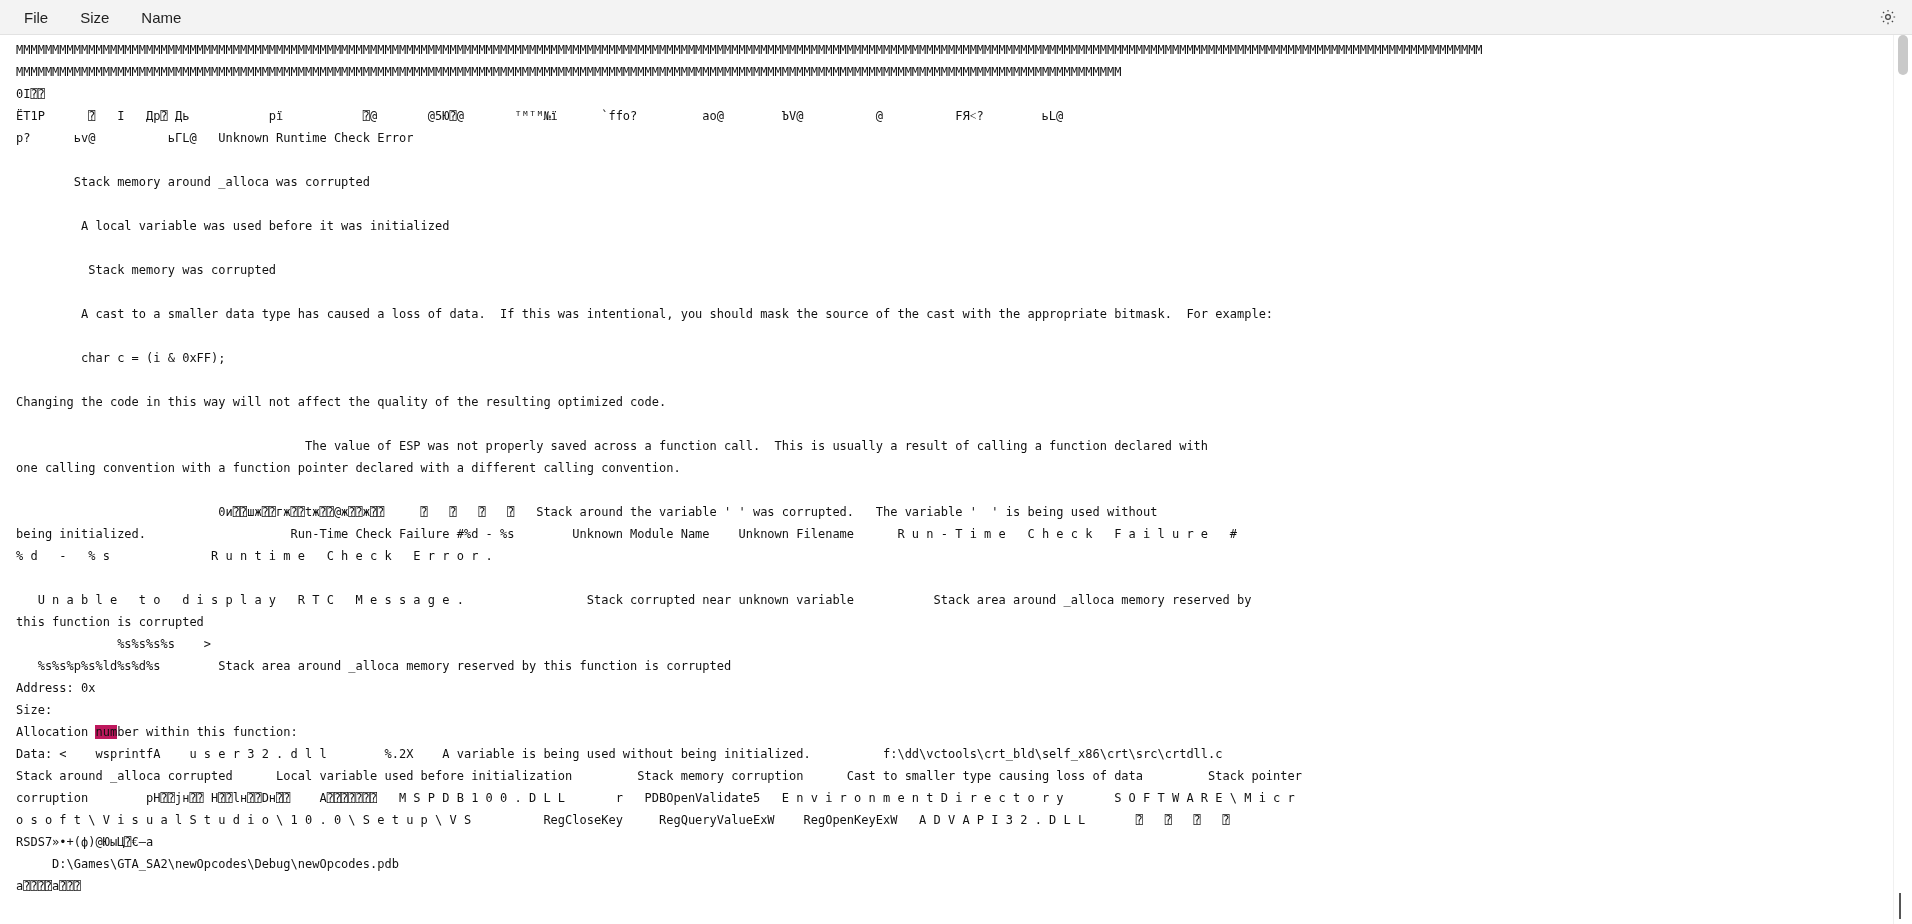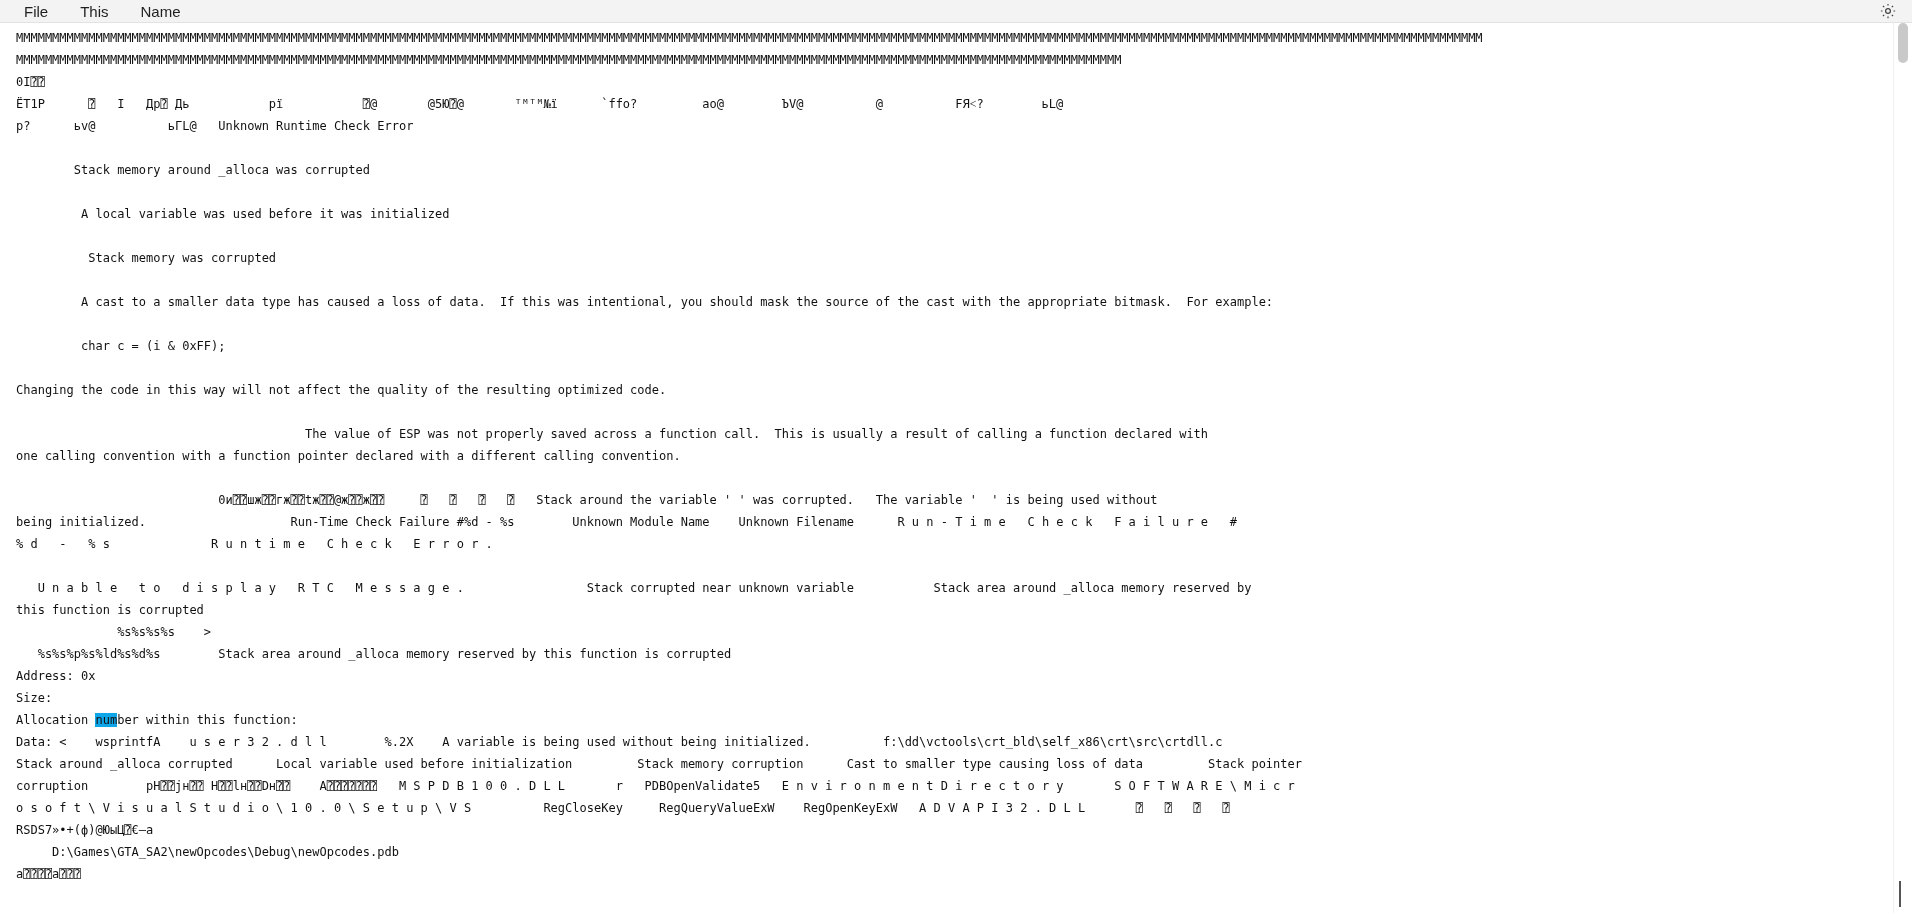--- a/index.html
+++ b/index.html
@@ -9,21 +9,21 @@
     width: 1912px;
     height: 924px;
     overflow: hidden;
   }
   body {
     font-family: "DejaVu Sans Mono", monospace;
   }
 
   
   .menubar {
-    height: 23px;
+    height: 35px;
     background: #f3f3f3;
     border-bottom: 1px solid #e2e2e2;
     display: flex;
     align-items: center;
     padding: 0 8px;
     box-sizing: border-box;
     font-family: "Liberation Sans", sans-serif;
     font-size: 15px;
     color: #1f1f1f;
     position: relative;
@@ -67,21 +67,21 @@
     margin: 0;
     padding: 4px 0 0 16px;
     font-family: "DejaVu Sans Mono", monospace;
     font-size: 12px;
     line-height: 22px;
     color: #111111;
     white-space: pre;
     letter-spacing: 0px;
   }
   .hl {
-    background: #0ea5e9;
+    background: #be185d;
   }
 
   
   .scrollbar {
     position: absolute;
     right: 0;
     top: 0;
     width: 18px;
     height: 890px;
     background: #ffffff;
@@ -103,21 +103,21 @@
     width: 2px;
     height: 26px;
     background: #555;
   }
 </style>
 </head>
 <body>
 
 <div class="menubar">
   <div class="menu-item">File</div>
-  <div class="menu-item">This</div>
+  <div class="menu-item">Size</div>
   <div class="menu-item">Name</div>
   <div class="gear">
     <svg width="18" height="18" viewBox="0 0 24 24" fill="none" stroke="#444" stroke-width="1.6">
       <circle cx="12" cy="12" r="3.2"></circle>
       <path d="M12 2.5v2.2M12 19.3v2.2M21.5 12h-2.2M4.7 12H2.5M18.7 5.3l-1.6 1.6M6.9 17.1l-1.6 1.6M18.7 18.7l-1.6-1.6M6.9 6.9L5.3 5.3"></path>
     </svg>
   </div>
 </div>
 
 <div class="content">

